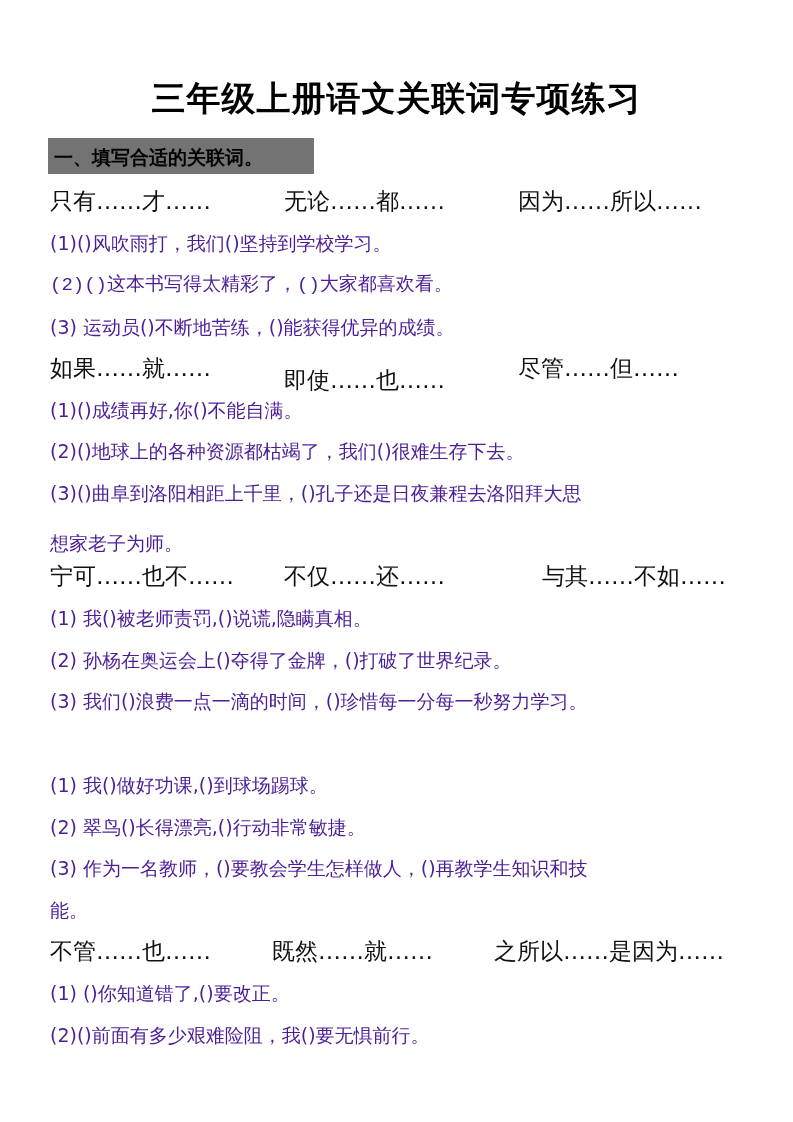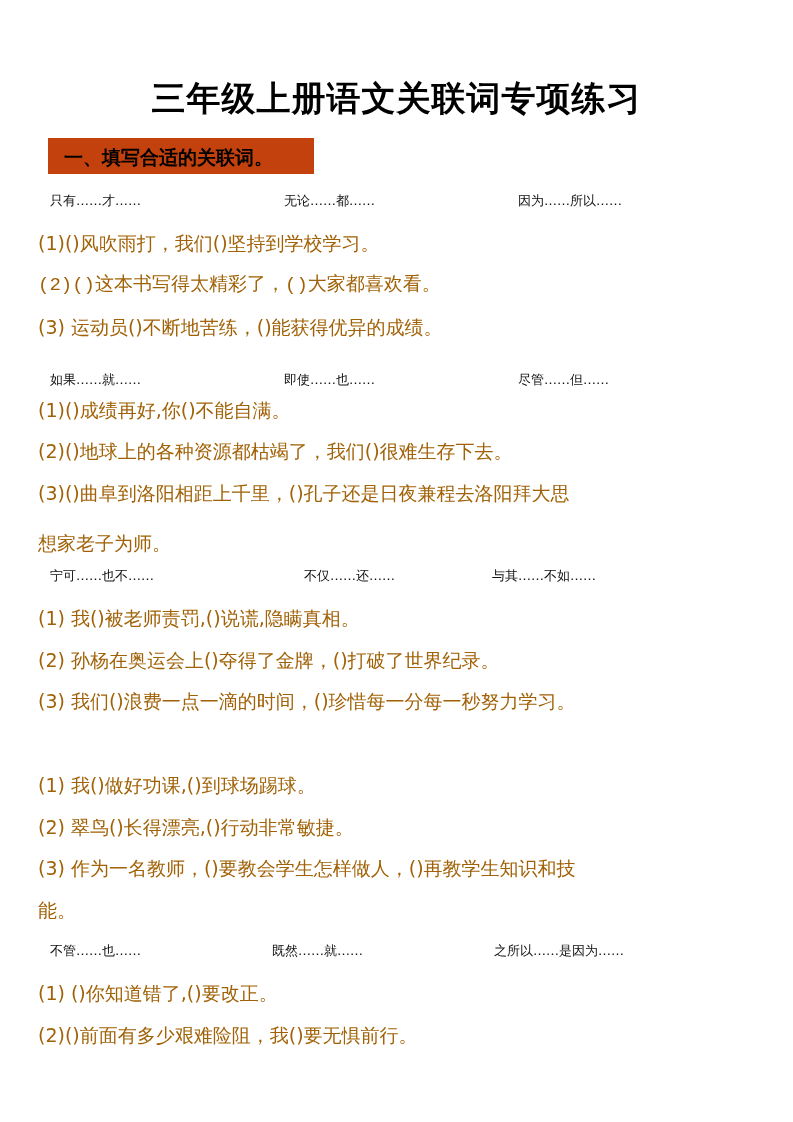--- a/index.html
+++ b/index.html
@@ -30,43 +30,43 @@
       letter-spacing: 1px;
       line-height: 48px;
       color: #000;
     }
     .section-header {
       position: absolute;
       left: 48px;
       top: 138px;
       width: 266px;
       height: 36px;
-      background: #c2410c;
+      background: #737373;
       font-size: 19px;
       font-weight: bold;
       line-height: 38px;
-      padding-left: 16px;
+      padding-left: 6px;
       box-sizing: border-box;
       color: #000;
       white-space: nowrap;
     }
     .line {
       position: absolute;
-      left: 38px;
+      left: 50px;
       font-size: 19px;
       line-height: 26px;
       white-space: nowrap;
-      color: #a16207;
+      color: #4c1d95;
     }
     .pairs {
       position: absolute;
       left: 50px;
       width: 720px;
       height: 26px;
-      font-size: 13px;
+      font-size: 23px;
       line-height: 26px;
       white-space: nowrap;
       text-decoration: underline;
     }
     .pair {
       position: absolute;
       top: 0;
     }
   </style>
 </head>
@@ -80,34 +80,34 @@
 
   <div class="pairs" style="top:188px;">
     <span class="pair" style="left:0px;">只有……才……</span>
     <span class="pair" style="left:234px;">无论……都……</span>
     <span class="pair" style="left:468px;">因为……所以……</span>
   </div>
   <div class="line" style="top:230px;">(1)()风吹雨打，我们()坚持到学校学习。</div>
   <div class="line" style="top:272px;font-family:Liberation Mono, monospace;">(2)()这本书写得太精彩了，()大家都喜欢看。</div>
   <div class="line" style="top:314px;">(3) 运动员()不断地苦练，()能获得优异的成绩。</div>
 
-  <div class="pairs" style="top:367px;">
+  <div class="pairs" style="top:355px;">
     <span class="pair" style="left:0px;">如果……就……</span>
-    <span class="pair" style="left:234px;">即使……也……</span>
+    <span class="pair" style="left:234px;margin-top:12px;">即使……也……</span>
     <span class="pair" style="left:468px;">尽管……但……</span>
   </div>
   <div class="line" style="top:397px;">(1)()成绩再好,你()不能自满。</div>
   <div class="line" style="top:438px;">(2)()地球上的各种资源都枯竭了，我们()很难生存下去。</div>
   <div class="line" style="top:480px;">(3)()曲阜到洛阳相距上千里，()孔子还是日夜兼程去洛阳拜大思</div>
   <div class="line" style="top:522px;margin-top:8px;">想家老子为师。</div>
 
   <div class="pairs" style="top:563px;">
     <span class="pair" style="left:0px;">宁可……也不……</span>
-    <span class="pair" style="left:234px;margin-left:20px;">不仅……还……</span>
-    <span class="pair" style="left:442px;">与其……不如……</span>
+    <span class="pair" style="left:234px;">不仅……还……</span>
+    <span class="pair" style="left:492px;">与其……不如……</span>
   </div>
   <div class="line" style="top:605px;">(1) 我()被老师责罚,()说谎,隐瞒真相。</div>
   <div class="line" style="top:647px;">(2) 孙杨在奥运会上()夺得了金牌，()打破了世界纪录。</div>
   <div class="line" style="top:688px;">(3) 我们()浪费一点一滴的时间，()珍惜每一分每一秒努力学习。</div>
 
   <div class="line" style="top:772px;">(1) 我()做好功课,()到球场踢球。</div>
   <div class="line" style="top:814px;">(2) 翠鸟()长得漂亮,()行动非常敏捷。</div>
   <div class="line" style="top:855px;">(3) 作为一名教师，()要教会学生怎样做人，()再教学生知识和技</div>
   <div class="line" style="top:897px;">能。</div>
 

